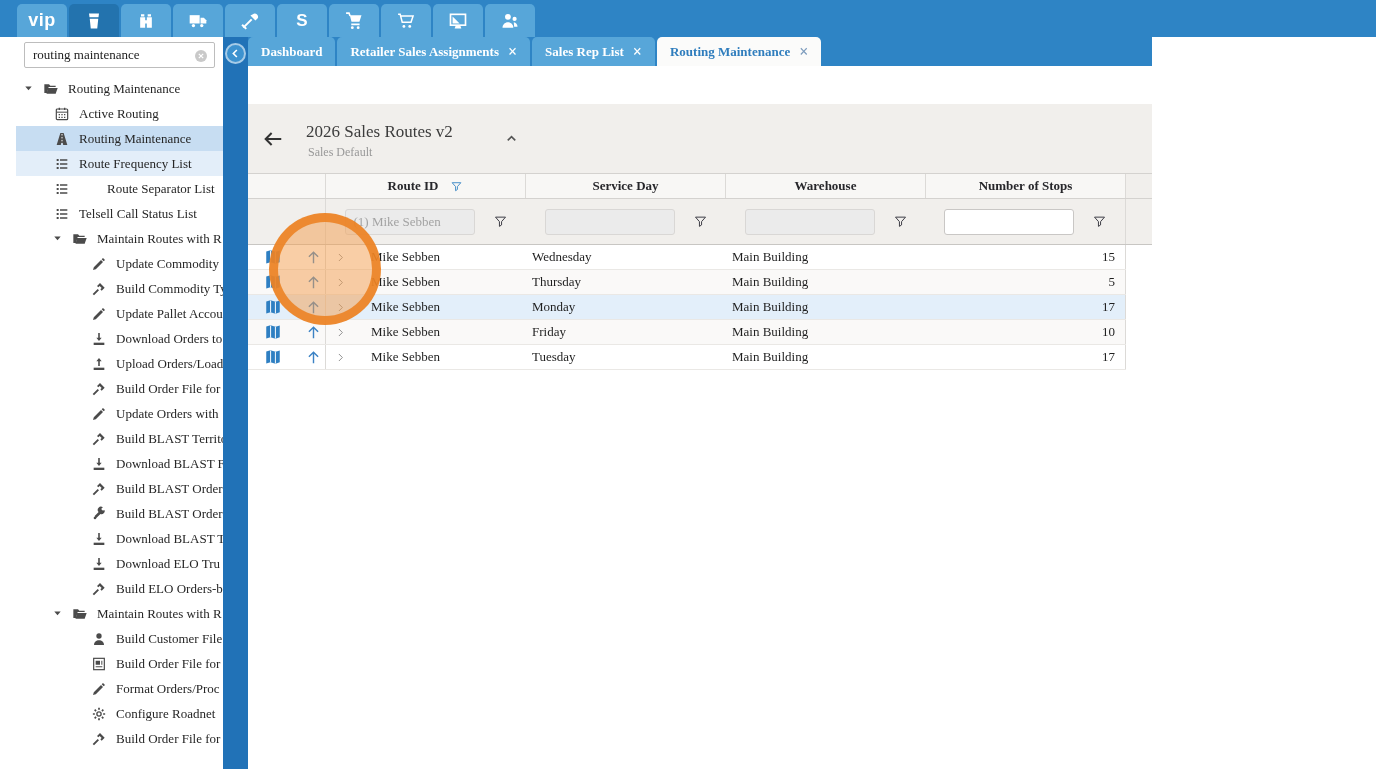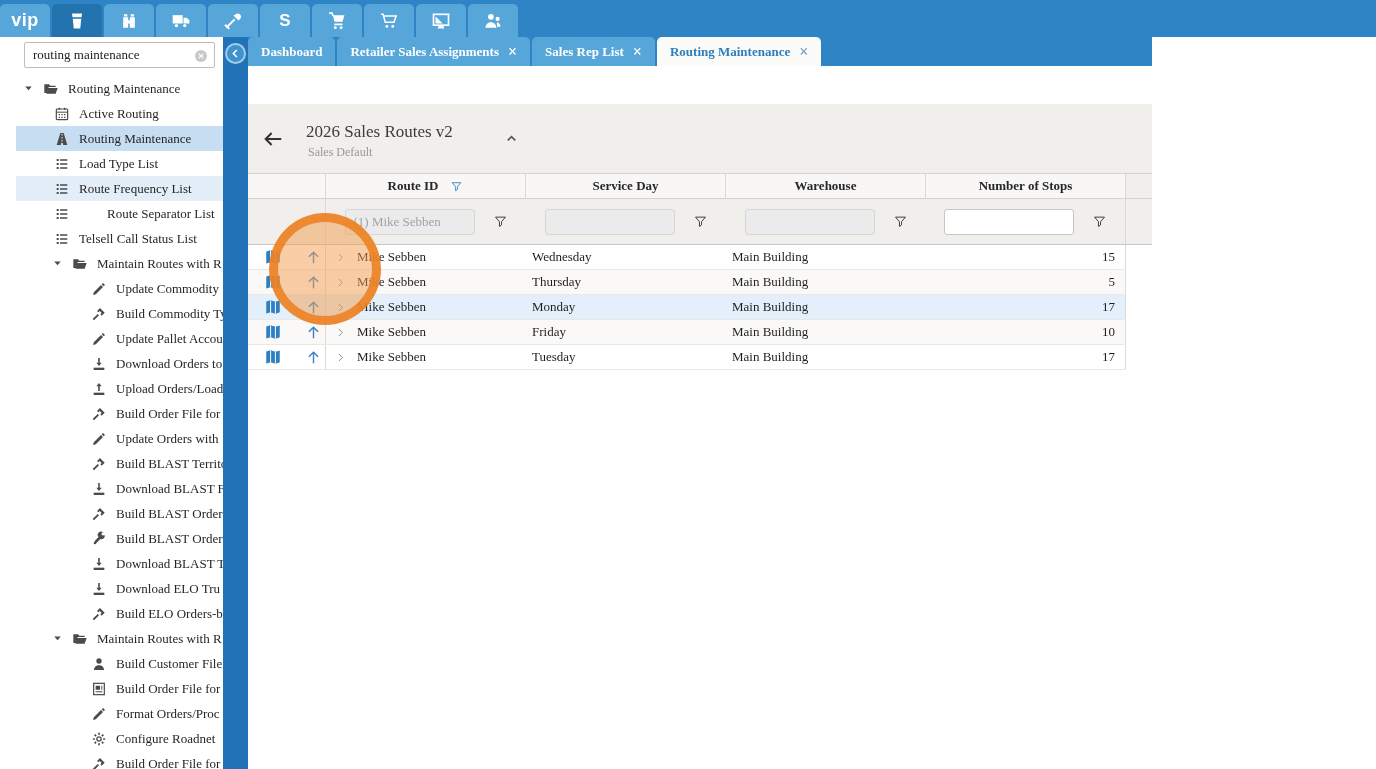--- a/index.html
+++ b/index.html
@@ -2,21 +2,21 @@
 <html><head>
 <meta charset="utf-8">
 <style>
   * { margin:0; padding:0; box-sizing:border-box; }
   html,body { width:1376px; height:769px; overflow:hidden; }
   body { font-family:"Liberation Sans", sans-serif; position:relative; background:#fff; }
   .icon { display:inline-flex; align-items:center; justify-content:center; line-height:0; }
   .icon svg { display:block; }
 
   
-  .topbar { position:absolute; left:0; top:0; width:1376px; height:37px; background:#2e84c5; display:flex; align-items:flex-end; padding-left:0; }
+  .topbar { position:absolute; left:0; top:0; width:1376px; height:37px; background:#2e84c5; display:flex; align-items:flex-end; padding-left:17px; }
   .icontab { width:50px; height:33px; margin-right:2px; background:#57a6d9; border-radius:5px 5px 0 0; display:flex; align-items:center; justify-content:center; color:#fff; }
   .icontab.sel { background:#2373ae; }
   .icontab .glyph { font-size:17px; font-weight:bold; color:#fff; }
   .logotab { font-size:18px; font-weight:bold; letter-spacing:.5px; color:#fff; }
 
   
   .approw { position:absolute; left:16px; top:37px; width:1136px; height:732px; display:flex;font-family:Liberation Serif, serif; }
 
   
   .sidebar { width:207px; background:#fff; overflow:hidden; flex:none; }
@@ -69,21 +69,21 @@
   .funnel.blue { color:#2e7fc2; }
 
   .trow { width:878px; height:25px; display:flex; border-bottom:1px solid #eae8e5; font-size:13px; color:#1f1f1f; background:#fff; }
   .trow.alt { background:#faf9f8; }
   .trow.selected { background:#e3effa; }
   .td { display:flex; align-items:center; }
   .td.c0 { border-right:1px solid #dcdad7; }
   .td.last { border-right:1px solid #dcdad7; justify-content:flex-end; padding-right:10px; }
   .td .mapic { margin-left:16px; color:#2e7fc2; }
   .td .upic { margin-left:auto; margin-right:3px; color:#3b82c4; cursor:pointer; }
-  .td.c1 { padding-left:8px; gap:10px; }
+  .td.c1 { padding-left:8px; gap:24px; }
   .td.c1 .chev { color:#8f8f8f; cursor:pointer; }
   .td.c2, .td.c3 { padding-left:6px; }
 
   
   .clickring { position:absolute; left:269px; top:213px; width:112px; height:112px; border-radius:50%; border:9px solid rgba(236,130,34,.88); background:rgba(243,158,77,.5); z-index:6; pointer-events:none; }
 </style>
 </head>
 <body>
 
 <div class="topbar">
@@ -208,28 +208,20 @@
         </div>
         <div class="titem selected" style="padding-left: 38px;">
           <span class="icon">
             <svg width="16" height="16" viewBox="0 0 24 24">
               <path fill="currentColor" d="M9.5 3h5L20 21h-6.2l-.5-2.5h-2.6L10.2 21H4z"></path>
               <path stroke="#fff" stroke-width="1.5" stroke-dasharray="2.2 2.2" fill="none" d="M12 4.5V19"></path>
             </svg>
           </span>
           <span>Routing Maintenance</span>
         </div>
-        <div class="titem" style="padding-left: 38px;">
-          <span class="icon">
-            <svg width="16" height="16" viewBox="0 0 24 24">
-              <path fill="currentColor" d="M4 4.5h3v3H4zM9 5h11v2H9zM4 10.5h3v3H4zM9 11h11v2H9zM4 16.5h3v3H4zM9 17h11v2H9z"></path>
-            </svg>
-          </span>
-          <span>Load Type List</span>
-        </div>
         <div class="titem highlighted" style="padding-left: 38px;">
           <span class="icon">
             <svg width="16" height="16" viewBox="0 0 24 24">
               <path fill="currentColor" d="M4 4.5h3v3H4zM9 5h11v2H9zM4 10.5h3v3H4zM9 11h11v2H9zM4 16.5h3v3H4zM9 17h11v2H9z"></path>
             </svg>
           </span>
           <span>Route Frequency List</span>
         </div>
         <div class="titem" style="padding-left: 38px; gap: 28px;">
           <span class="icon">

